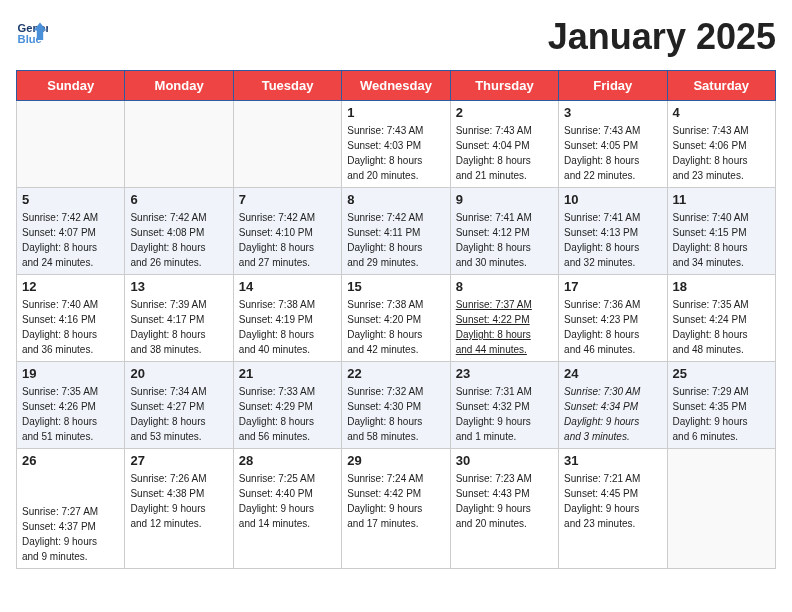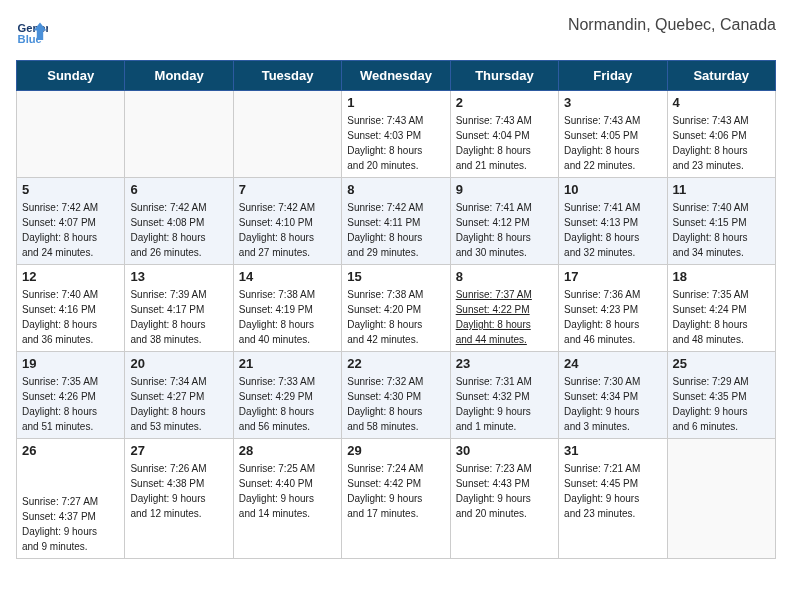--- a/index.html
+++ b/index.html
@@ -36,21 +36,21 @@
     .location-title {
       font-size: 16px;
       color: #444;
     }
     .calendar {
       width: 100%;
       border-collapse: collapse;
       border: 1px solid #ccc;
     }
     .calendar th {
-      background: #0c4a6e;
+      background: #ef4444;
       color: #fff;
       font-size: 13px;
       font-weight: bold;
       text-align: center;
       padding: 7px 4px;
       border: 1px solid #2d5aa0;
     }
     .calendar td {
       vertical-align: top;
       border: 1px solid #ccc;
@@ -87,21 +87,21 @@
 
 <div class="header-area">
   <div class="logo">
     <svg class="logo-icon" viewBox="0 0 40 40">
       <text x="2" y="20" font-size="14" font-weight="bold" fill="#1a3a6b">General</text>
       <text x="2" y="34" font-size="14" font-weight="bold" fill="#4a90d9">Blue</text>
       <polygon points="30,8 38,18 34,18 34,30 26,30 26,18 22,18" fill="#4a90d9"></polygon>
     </svg>
   </div>
   <div class="title-area">
-    <div class="location-title">Normandin, Quebec, Canada</div>
+    <div class="month-title">January 2025</div>
   </div>
 </div>
 
 <table class="calendar">
   <thead>
     <tr>
     <th>Sunday</th>
         <th>Monday</th>
         <th>Tuesday</th>
         <th>Wednesday</th>
@@ -277,21 +277,21 @@
         </td>
         <td>
           <span class="day-num">23</span>
           <div class="day-info" style="white-space: pre-line;">Sunrise: 7:31 AM
 Sunset: 4:32 PM
 Daylight: 9 hours
 and 1 minute.</div>
         </td>
         <td>
           <span class="day-num">24</span>
-          <div class="day-info" style="white-space: pre-line;">Sunrise: 7:30 AM
+          <div class="day-info" style="white-space: pre-line; font-style: italic;">Sunrise: 7:30 AM
 Sunset: 4:34 PM
 Daylight: 9 hours
 and 3 minutes.</div>
         </td>
         <td>
           <span class="day-num">25</span>
           <div class="day-info" style="white-space: pre-line;">Sunrise: 7:29 AM
 Sunset: 4:35 PM
 Daylight: 9 hours
 and 6 minutes.</div>

